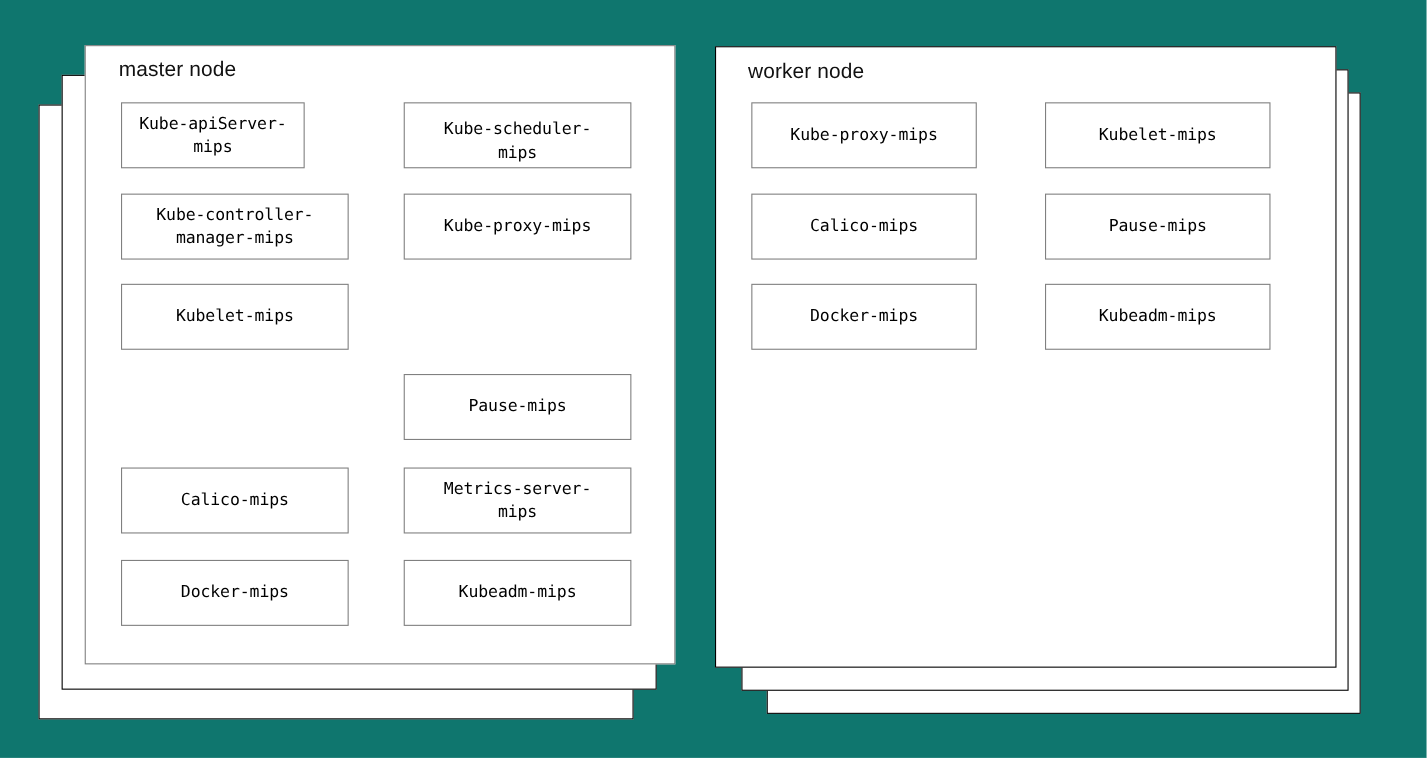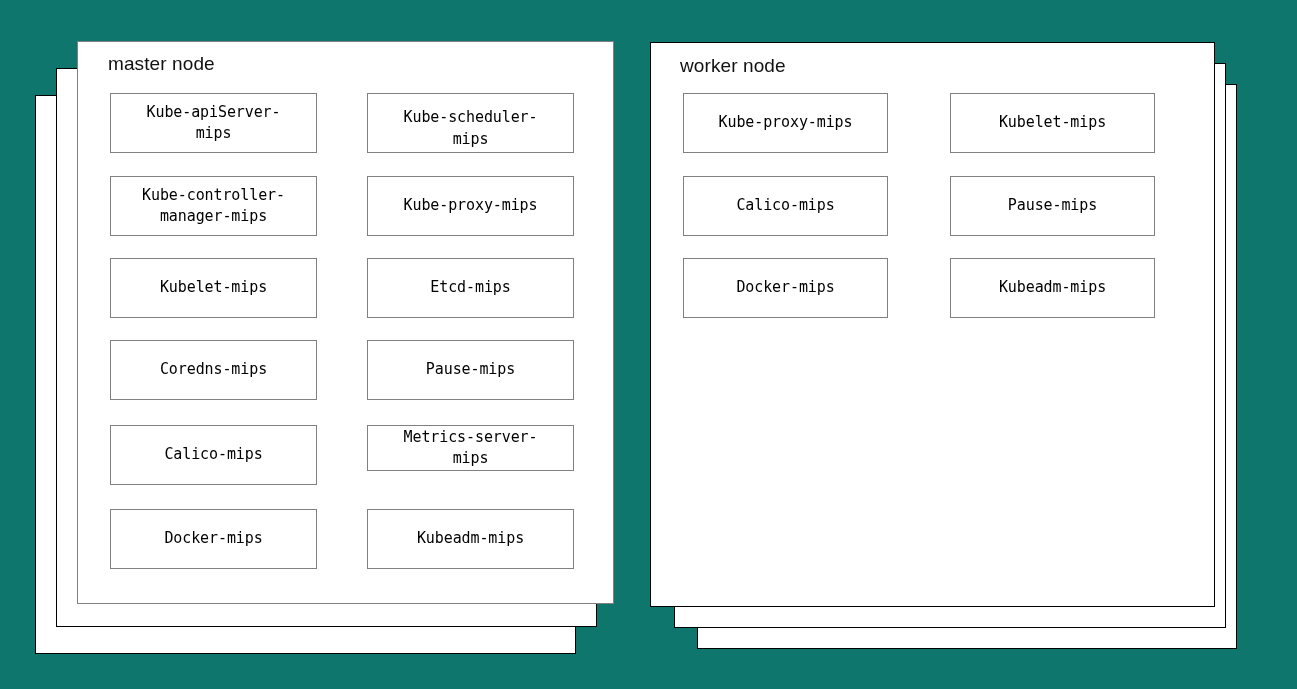--- a/index.html
+++ b/index.html
@@ -77,55 +77,49 @@
 
 <div id="canvas">
 
   <div class="stack-layer" style="left:35px; top:95px; width:541px; height:559px;"></div>
   <div class="stack-layer" style="left:56px; top:68px; width:541px; height:559px;"></div>
 
   <div class="node-card gray-edge" style="left:77px; top:41px; width:537px; height:563px;">
 
     <div class="node-title" style="left:30px; top:11px;">master node</div>
 
-    <div class="comp-box" style="left:32px; top:51px; width:207px; height:60px;align-items:center;">
+    <div class="comp-box" style="left:32px; top:51px; width:167px; height:60px;align-items:center;">
       <span class="comp-label">Kube-apiServer-
 mips</span>
     </div>
     <div class="comp-box" style="left:32px; top:134px; width:207px; height:60px;">
       <span class="comp-label">Kube-controller-
 manager-mips</span>
     </div>
     <div class="comp-box" style="left:32px; top:216px; width:207px; height:60px;">
       <span class="comp-label">Kubelet-mips</span>
-    </div>
-    <div class="comp-box" style="left:32px; top:298px; width:207px; height:60px;">
-      <span class="comp-label">Coredns-mips</span>
     </div>
     <div class="comp-box" style="left:32px; top:383px; width:207px; height:60px;">
       <span class="comp-label">Calico-mips</span>
     </div>
     <div class="comp-box" style="left:32px; top:467px; width:207px; height:60px;">
       <span class="comp-label">Docker-mips</span>
     </div>
 
     <div class="comp-box" style="left:289px; top:51px; width:207px; height:60px;align-items:flex-end;">
       <span class="comp-label">Kube-scheduler-
 mips</span>
     </div>
     <div class="comp-box" style="left:289px; top:134px; width:207px; height:60px;">
       <span class="comp-label">Kube-proxy-mips</span>
     </div>
-    <div class="comp-box" style="left:289px; top:216px; width:207px; height:60px;">
-      <span class="comp-label">Etcd-mips</span>
-    </div>
     <div class="comp-box" style="left:289px; top:298px; width:207px; height:60px;">
       <span class="comp-label">Pause-mips</span>
     </div>
-    <div class="comp-box" style="left:289px; top:383px; width:207px; height:46px;">
+    <div class="comp-box" style="left:289px; top:383px; width:207px; height:60px;">
       <span class="comp-label">Metrics-server-
 mips</span>
     </div>
     <div class="comp-box" style="left:289px; top:467px; width:207px; height:60px;">
       <span class="comp-label">Kubeadm-mips</span>
     </div>
   </div>
 
   <div class="stack-layer" style="left:697px; top:84px; width:540px; height:565px;"></div>
   <div class="stack-layer" style="left:674px; top:63px; width:552px; height:565px;"></div>

